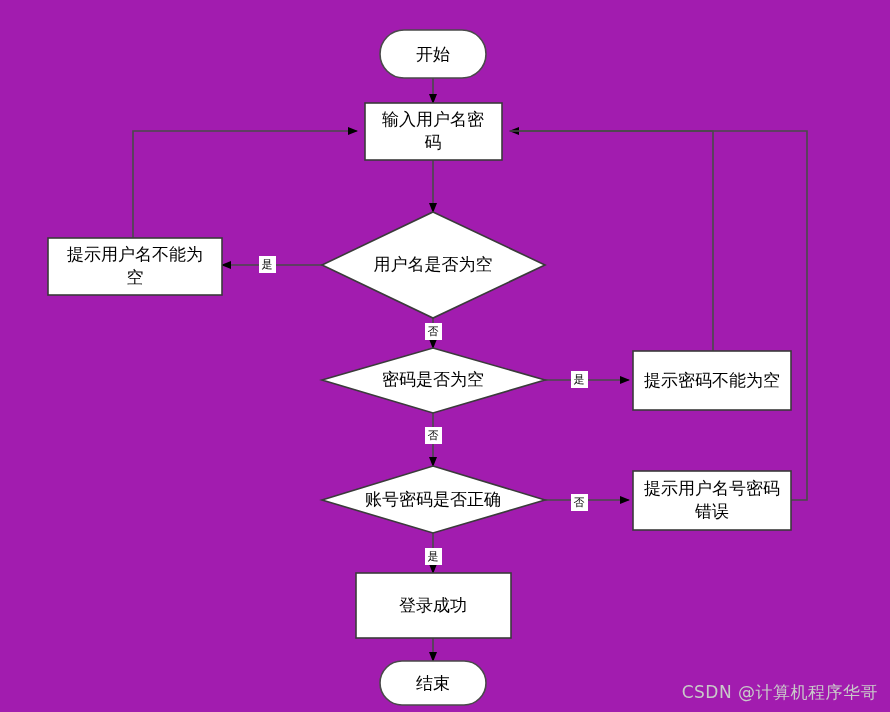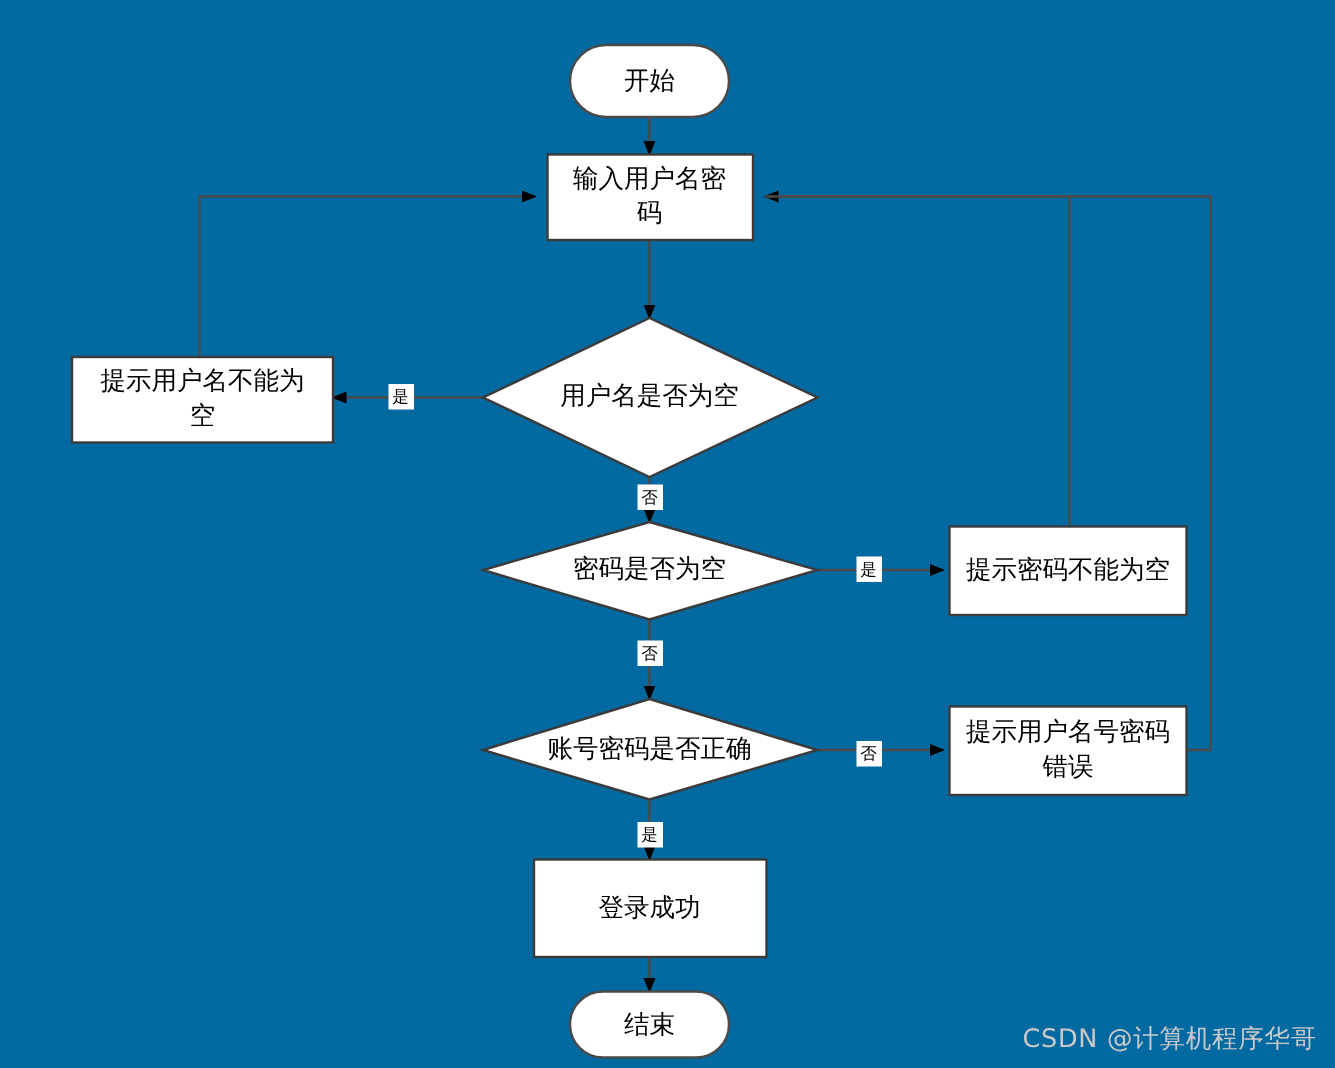--- a/index.html
+++ b/index.html
@@ -4,21 +4,21 @@
 <style>
   html, body {
     margin: 0;
     padding: 0;
     background: #ffffff;
   }
   #canvas {
     position: relative;
     width: 890px;
     height: 712px;
-    background: #0369a1;
+    background: #a21caf;
     font-family: "DejaVu Sans", "Liberation Sans", sans-serif;
     overflow: hidden;
     text-decoration: underline;
   }
   svg.flow {
     position: absolute;
     top: 0;
     left: 0;
     width: 890px;
     height: 712px;

